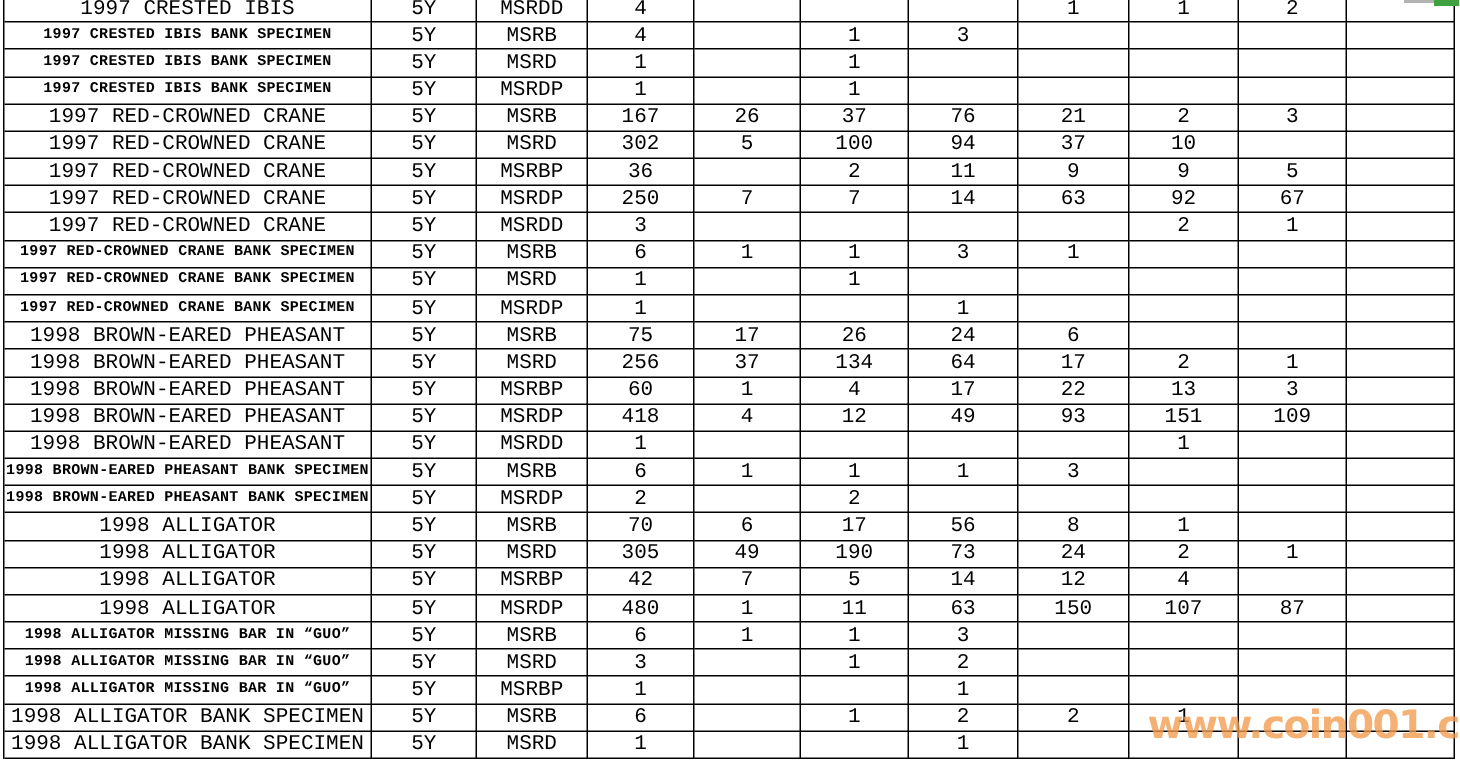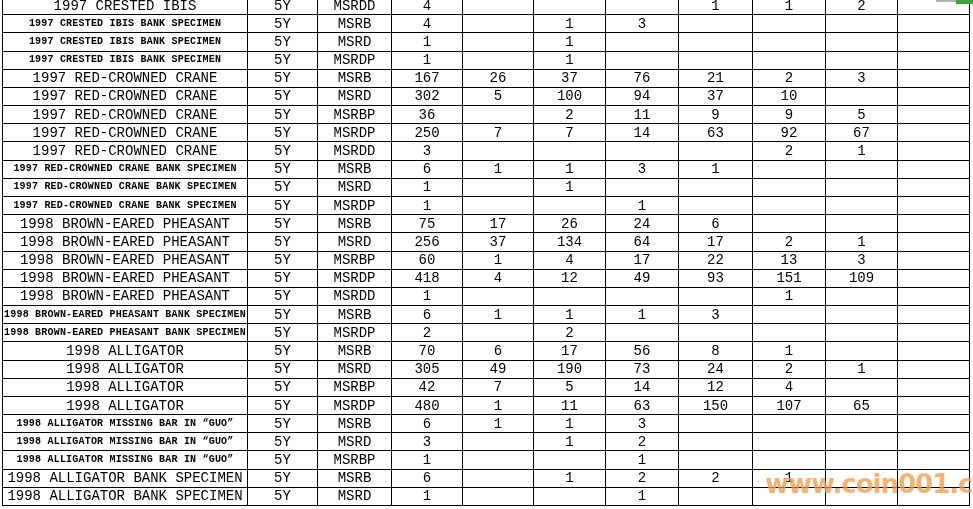--- a/index.html
+++ b/index.html
@@ -312,21 +312,21 @@
     <div class="cell"></div>
     <div class="cell">1998 ALLIGATOR</div>
     <div class="cell">5Y</div>
     <div class="cell">MSRDP</div>
     <div class="cell">480</div>
     <div class="cell">1</div>
     <div class="cell">11</div>
     <div class="cell">63</div>
     <div class="cell">150</div>
     <div class="cell">107</div>
-    <div class="cell">65</div>
+    <div class="cell">87</div>
     <div class="cell"></div>
     <div class="cell sm">1998 ALLIGATOR MISSING BAR IN “GUO”</div>
     <div class="cell">5Y</div>
     <div class="cell">MSRB</div>
     <div class="cell">6</div>
     <div class="cell">1</div>
     <div class="cell">1</div>
     <div class="cell">3</div>
     <div class="cell"></div>
     <div class="cell"></div>

